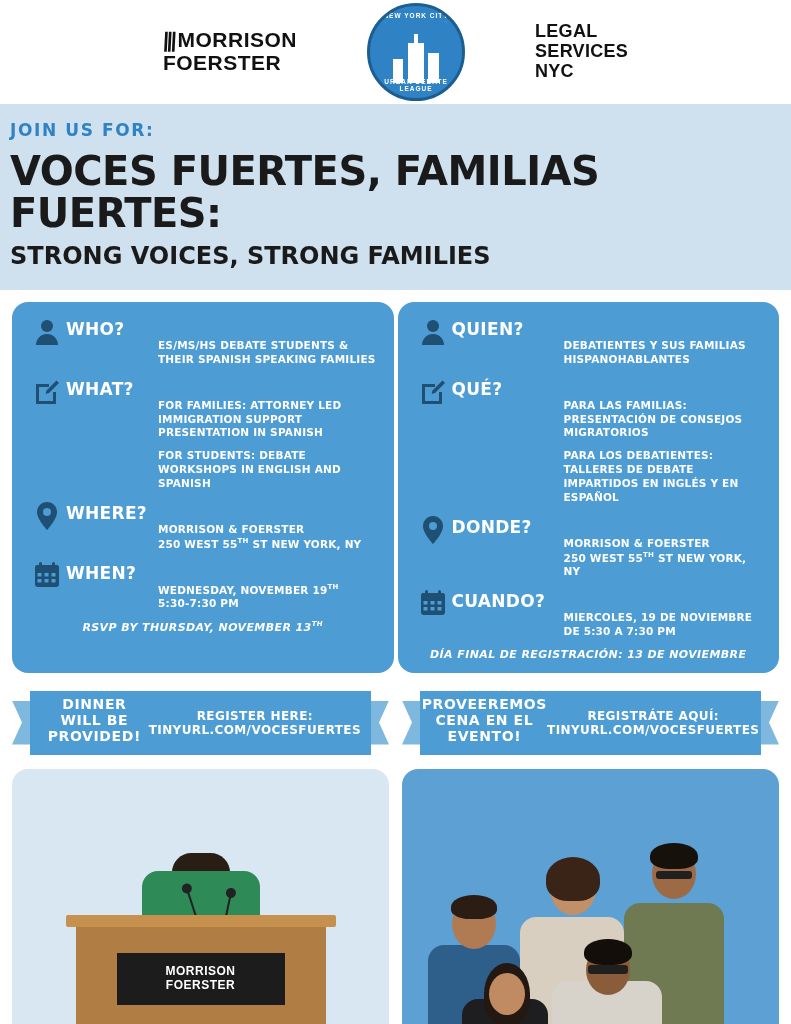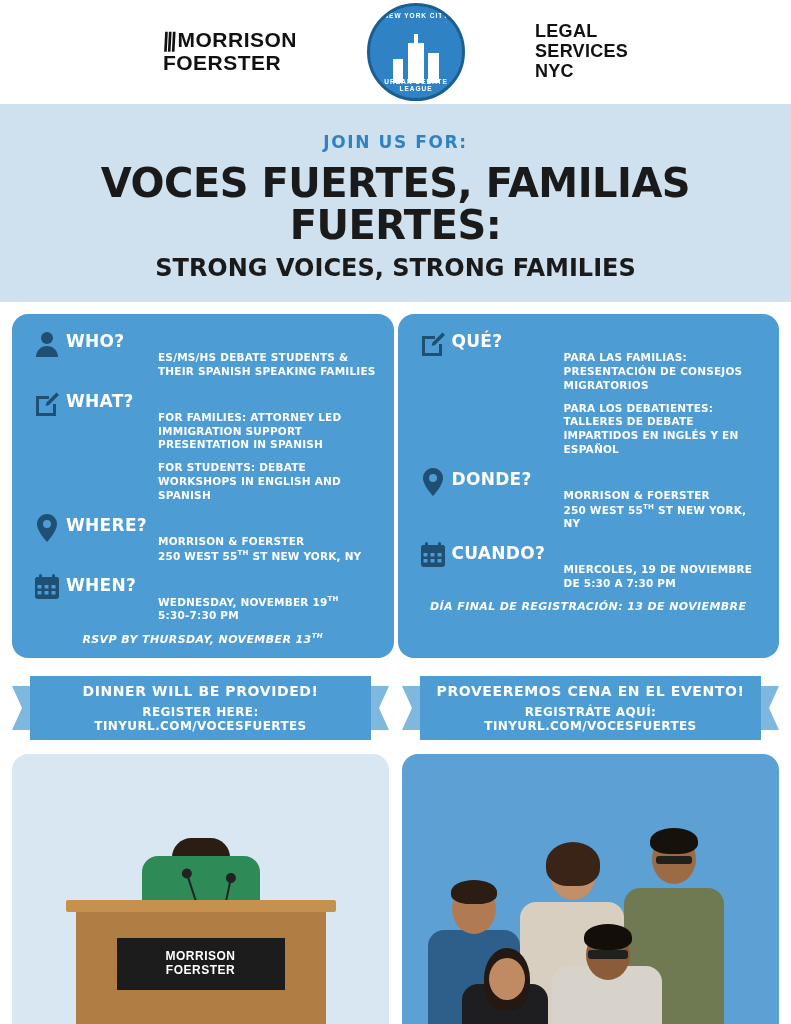--- a/index.html
+++ b/index.html
@@ -121,22 +121,21 @@
     font-weight: bold;
     font-size: 18px;
     line-height: 1.1;
     color: #111111;
     letter-spacing: 0.3px;
   }
 
   
   .title-banner {
     background: #cfe0ef;
-    padding: 28px 10px 20px;
-    text-align: center;
+    padding: 16px 10px 20px;
   }
   .join-us {
     color: #2f83c5;
     font-weight: bold;
     font-size: 17px;
     letter-spacing: 1.6px;
     margin-bottom: 10px;
     font-family: "DejaVu Sans", sans-serif;
   }
   .title-main {
@@ -249,21 +248,20 @@
     clip-path: polygon(0 0, 100% 0, calc(100% - 10px) 50%, 100% 100%, 0 100%);
   }
   .ribbon-body {
     position: absolute;
     left: 18px;
     right: 18px;
     top: 0;
     bottom: 0;
     background: #4d9cd4;
     display: flex;
-    flex-direction: column;
     align-items: center;
     justify-content: center;
     color: #ffffff;
     text-align: center;
     padding: 0 10px;
     box-sizing: border-box;
   }
   .ribbon-title {
     font-family: "DejaVu Sans", sans-serif;
     font-weight: bold;
@@ -537,20 +535,32 @@
         <p data-interactable="false" style="margin-bottom:0">WEDNESDAY, NOVEMBER 19<sup>TH</sup></p>
         <p data-interactable="false">5:30-7:30 PM</p>
       </div>
     </div>
 
     <div class="rsvp-line" data-interactable="false">RSVP BY THURSDAY, NOVEMBER 13<sup>TH</sup></div>
   </div>
 
   <div class="info-card card-es" data-interactable="false">
 
+    <div class="info-row" data-interactable="false">
+      <div class="info-icon" data-interactable="false">
+        <svg width="26" height="28" viewBox="0 0 26 28">
+            <circle cx="13" cy="8" r="6" fill="#1f4f73"></circle>
+            <path d="M2 27c0-6.1 4.9-11 11-11s11 4.9 11 11z" fill="#1f4f73"></path>
+          </svg>
+      </div>
+      <div class="info-label" data-interactable="false">QUIEN?</div>
+      <div class="info-values" data-interactable="false">
+        <p data-interactable="false">DEBATIENTES Y SUS FAMILIAS HISPANOHABLANTES</p>
+      </div>
+    </div>
 
     <div class="info-row" data-interactable="false">
       <div class="info-icon" data-interactable="false">
         <svg width="26" height="28" viewBox="0 0 26 28">
             <path d="M3 6h12v3H5v14h14v-9h3v12H2V6z" fill="#1f4f73"></path>
             <path d="M22.5 2.5l2.5 2.5-10 10-3.4.9.9-3.4z" fill="#1f4f73"></path>
           </svg>
       </div>
       <div class="info-label" data-interactable="false">QUÉ?</div>
       <div class="info-values" data-interactable="false">

